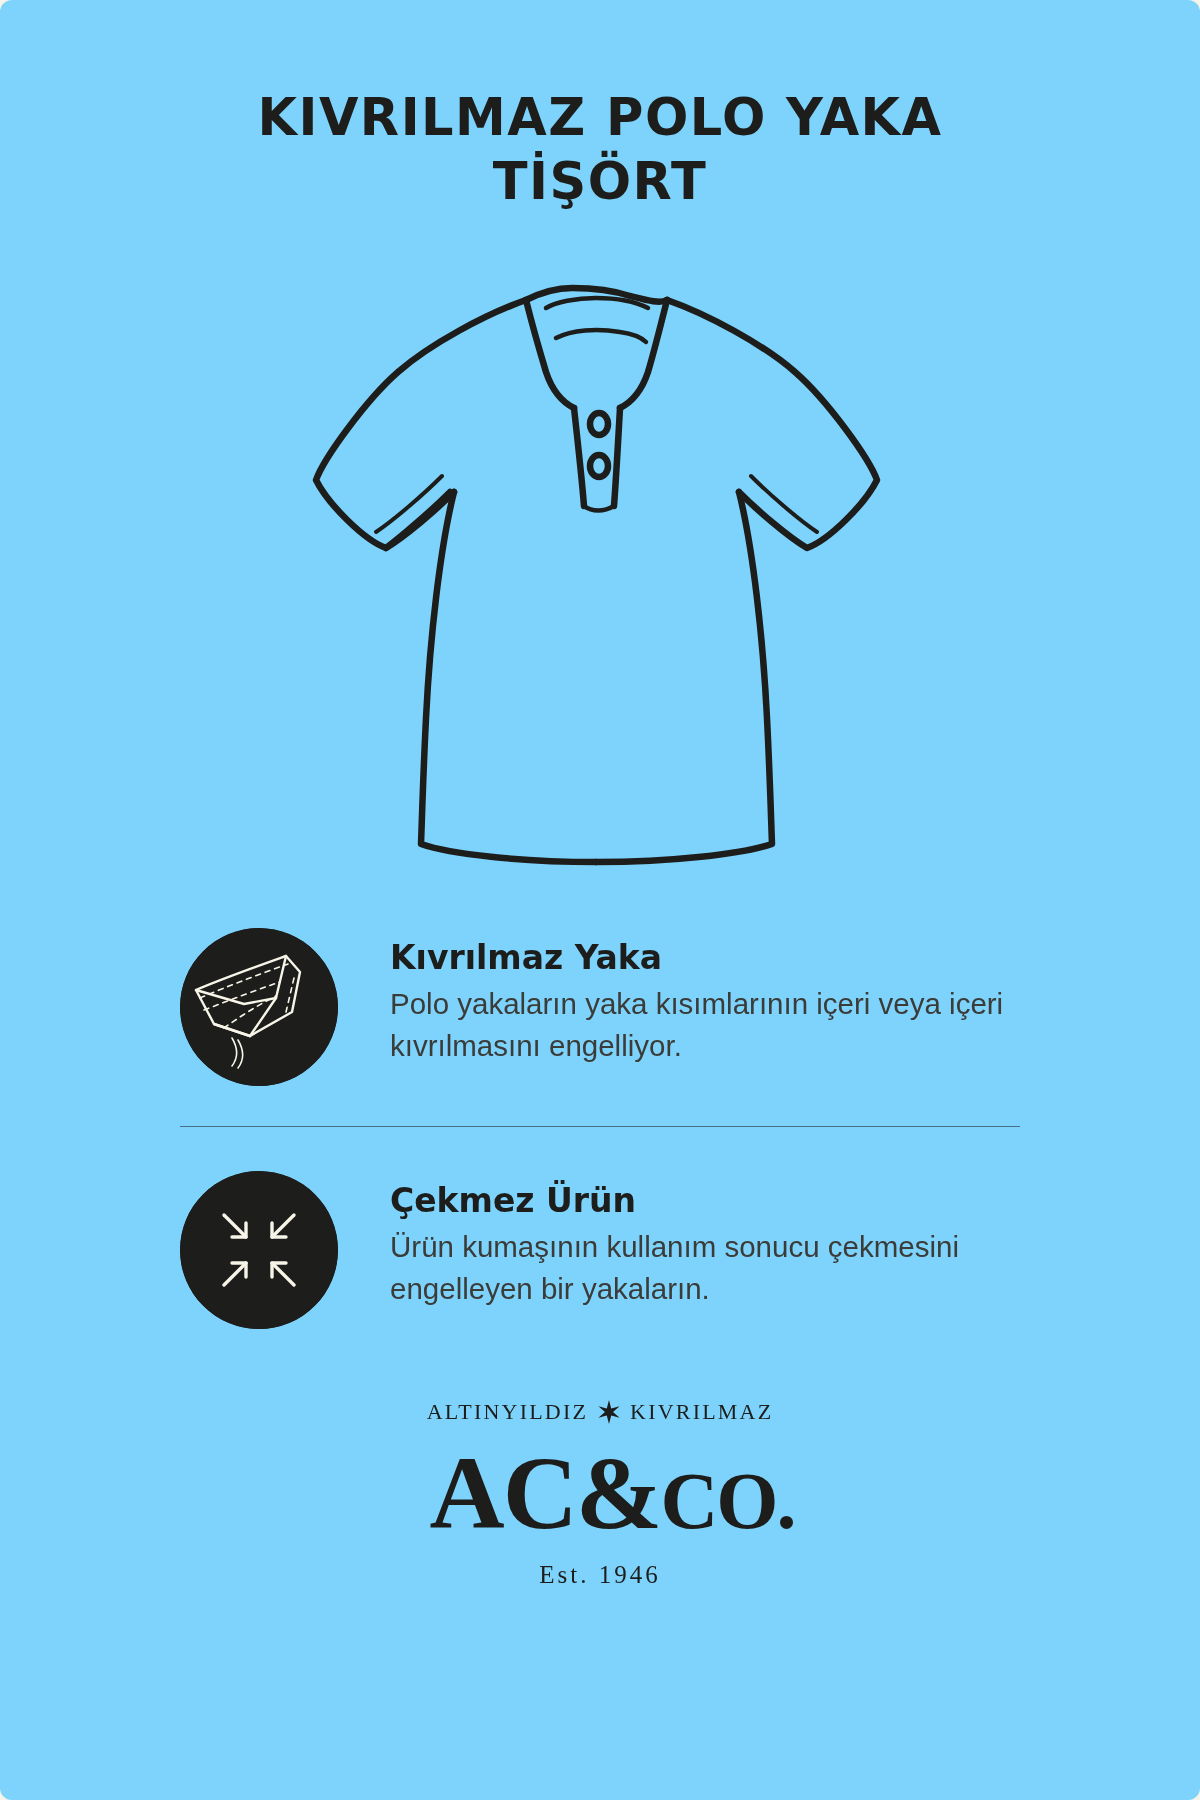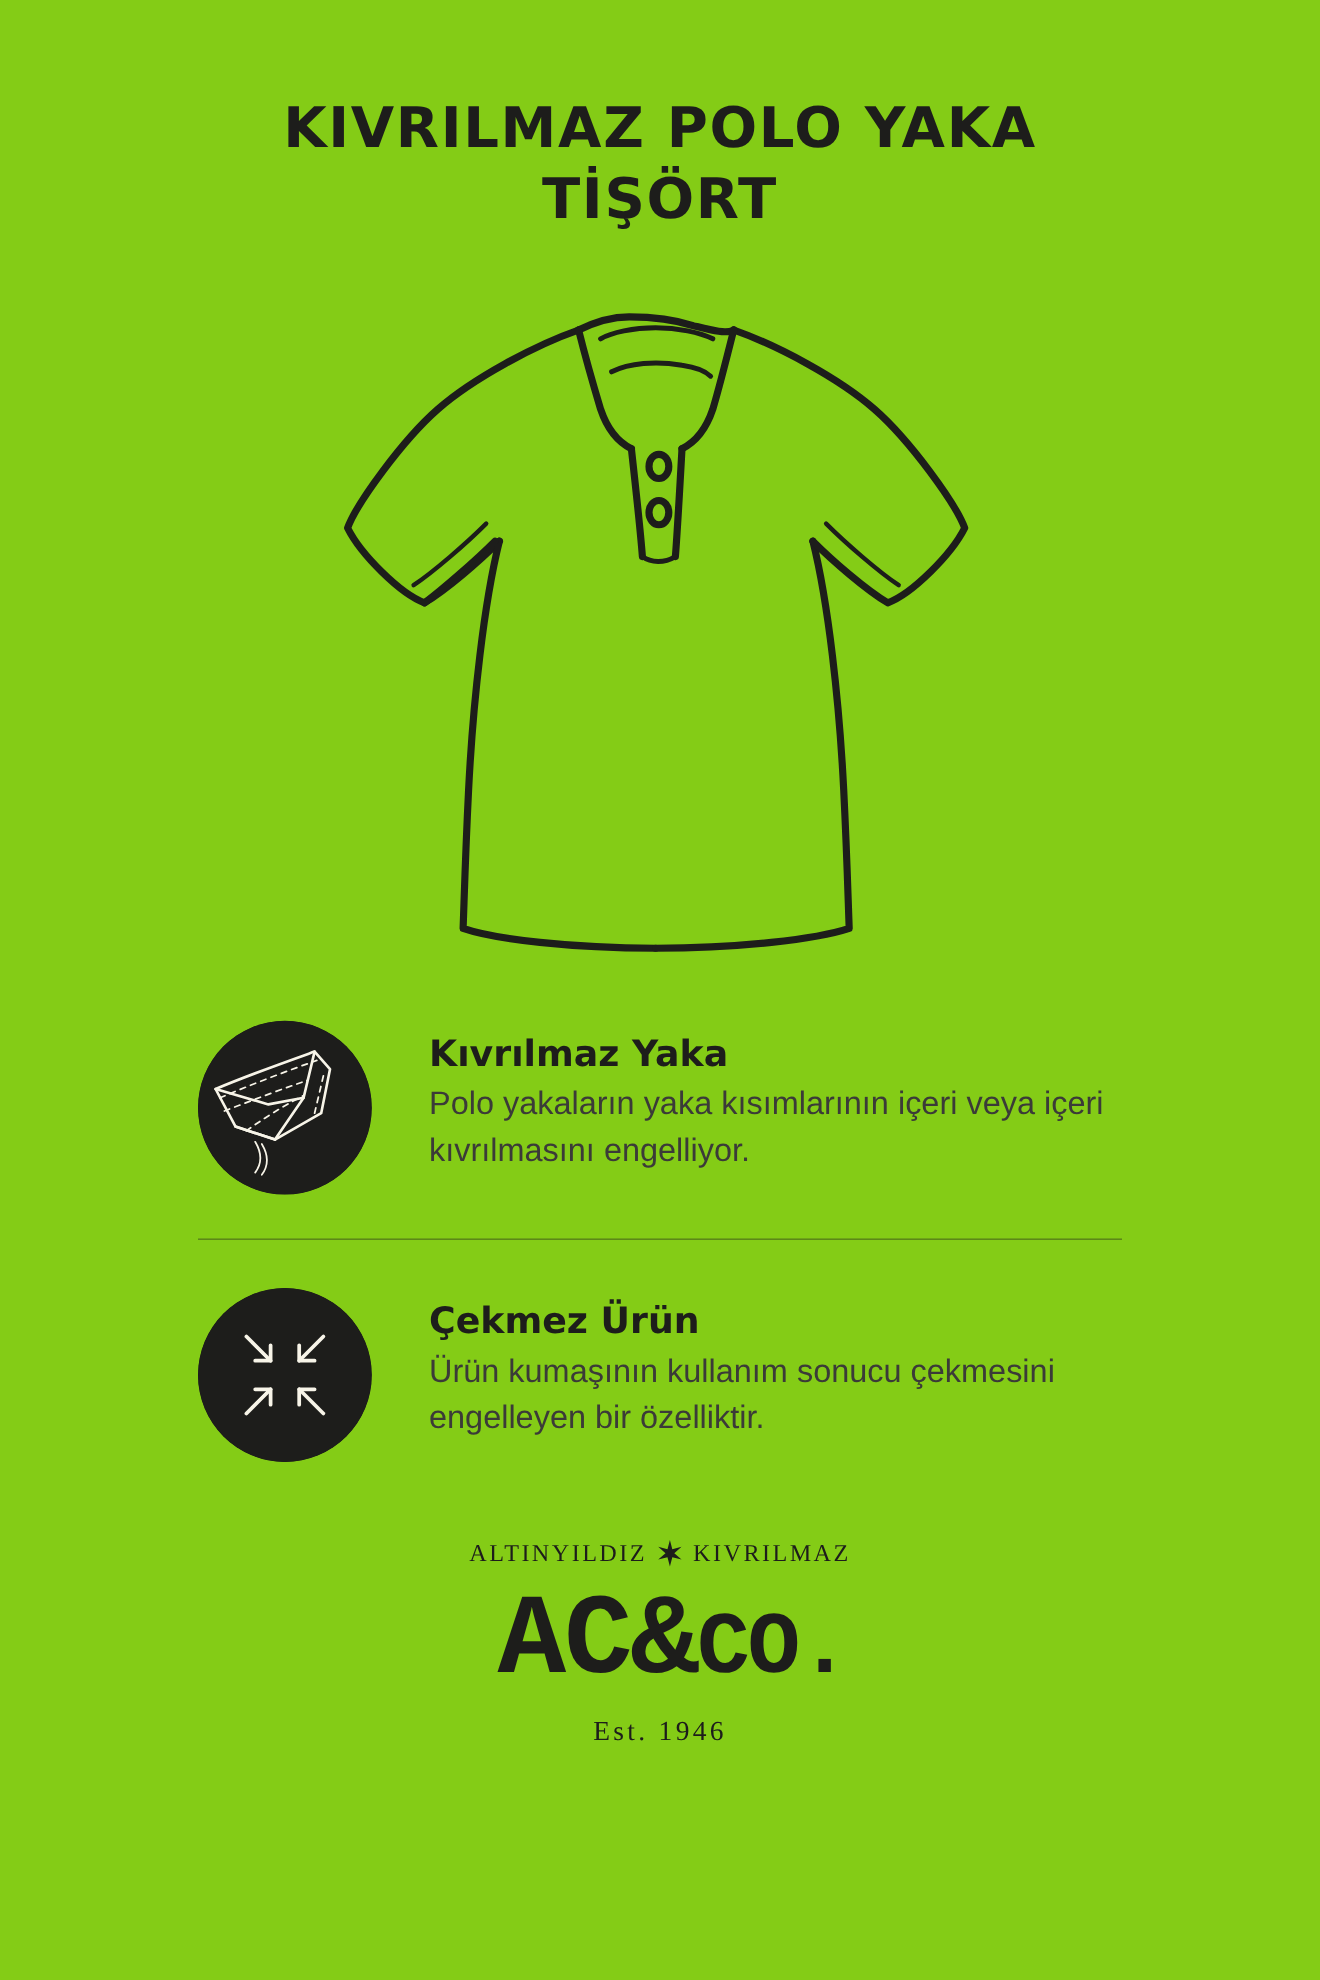--- a/index.html
+++ b/index.html
@@ -11,22 +11,23 @@
     width: 1200px;
     height: 1800px;
     font-family: "Liberation Sans", sans-serif;
     color: #1d1d1b;
     overflow: hidden;
   }
   .page {
     position: relative;
     width: 1200px;
     height: 1800px;
-    background: #84cc16;
+    background: #7dd3fc;
     box-sizing: border-box;
+    border-radius: 12px;
   }
 
   
   .title-block {
     padding-top: 86px;
     text-align: center;
   }
   .title {
     font-family: "DejaVu Sans", sans-serif;
     font-weight: 700;
@@ -110,21 +111,21 @@
     justify-content: center;
     gap: 8px;
     font-family: "Liberation Serif", serif;
     font-size: 22px;
     letter-spacing: 2.2px;
     color: #1d1d1b;
   }
   .brand-top .star { display: block; }
   .brand-main {
     margin-top: 16px;
-    font-family: Liberation Mono, monospace;
+    font-family: Liberation Serif, serif;
     font-weight: 700;
     font-size: 104px;
     letter-spacing: -2px;
     line-height: 1;
     color: #1d1d1b;
     margin-left: 24px;
   }
   .brand-main .small {
     font-size: 80px;
   }
@@ -233,21 +234,21 @@
             <path d="M44 114 L66 92"></path>
             <path d="M52 92 L66 92 L66 106"></path>
 
             <path d="M114 114 L92 92"></path>
             <path d="M106 92 L92 92 L92 106"></path>
           </g>
         </svg>
       </div>
       <div class="feature-text">
         <h2 class="feature-title">Çekmez Ürün</h2>
-        <p class="feature-desc">Ürün kumaşının kullanım sonucu çekmesini engelleyen bir özelliktir.</p>
+        <p class="feature-desc">Ürün kumaşının kullanım sonucu çekmesini engelleyen bir yakaların.</p>
       </div>
     </div>
 
   </div>
 
   <div class="brand">
     <div class="brand-top">
       <span>ALTINYILDIZ</span>
       <svg class="star" width="26" height="26" viewBox="0 0 26 26">
         <path d="M13 1 L15.2 9.4 L23.6 7.2 L17 13 L23.6 18.8 L15.2 16.6 L13 25 L10.8 16.6 L2.4 18.8 L9 13 L2.4 7.2 L10.8 9.4 Z" fill="#1d1d1b"></path>

